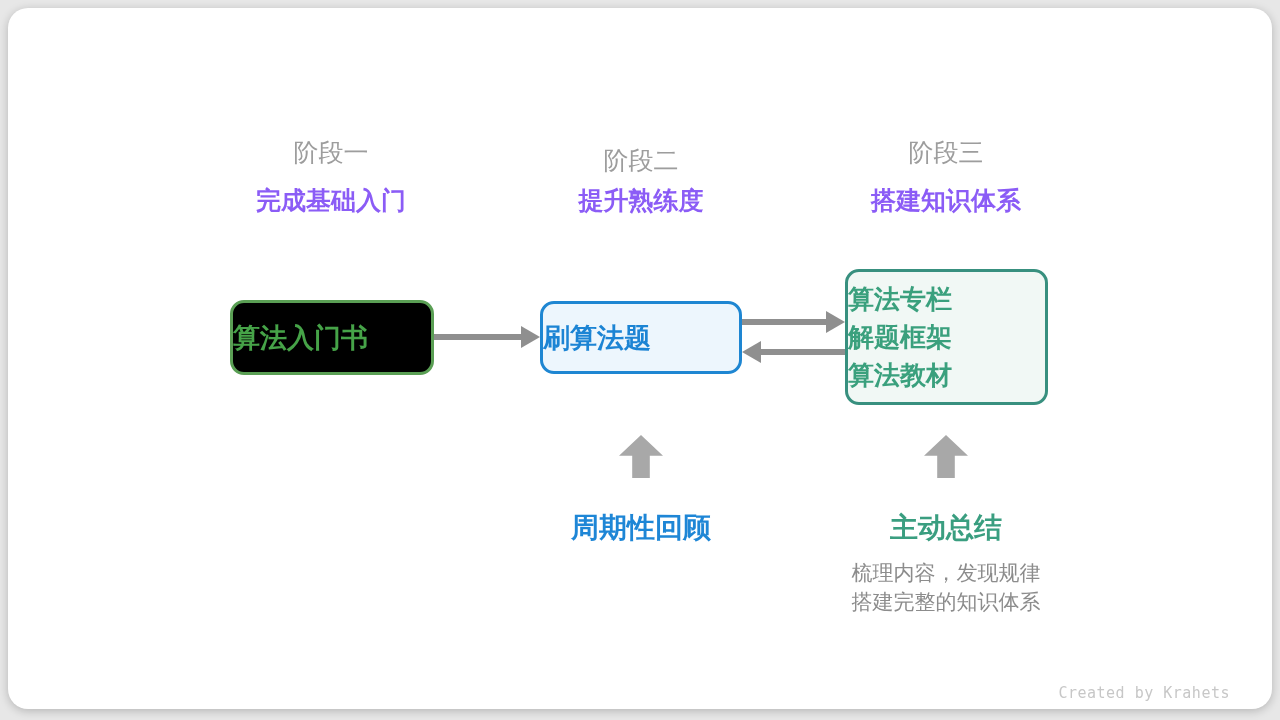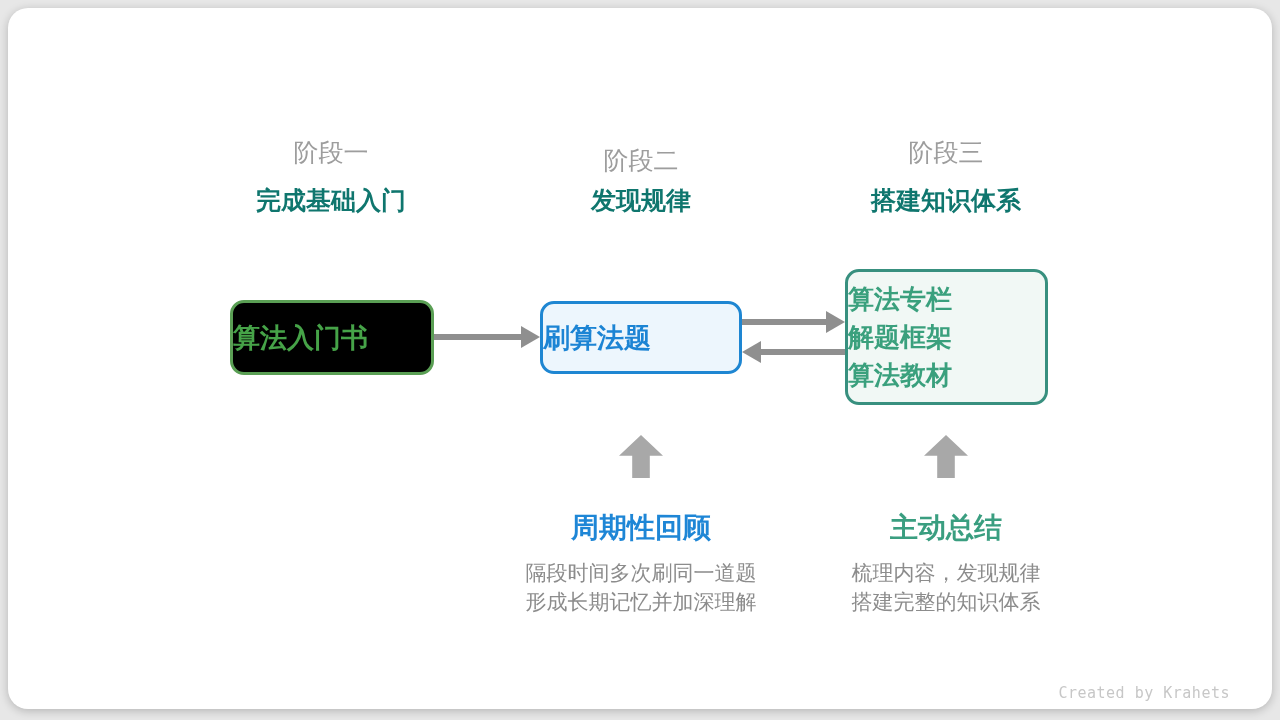--- a/index.html
+++ b/index.html
@@ -14,21 +14,21 @@
     position:absolute;left:8px;top:8px;right:8px;bottom:11px;
     background:#ffffff;border-radius:20px;
     box-shadow:0 2px 10px rgba(0,0,0,0.22);
   }
   .stage-label{
     position:absolute;width:300px;text-align:center;
     font-size:25px;color:#9d9d9d;
   }
   .stage-title{
     position:absolute;width:300px;text-align:center;
-    font-size:25px;font-weight:bold;color:#0f766e;
+    font-size:25px;font-weight:bold;color:#8b5cf6;
   }
   .node{
     position:absolute;display:flex;flex-direction:column;
     align-items:flex-start;justify-content:center;
     border:3px solid;border-radius:14px;
     font-weight:bold;box-sizing:border-box;
   }
   .node-single{font-size:27px;}
   .node-multi{font-size:26px;line-height:38px;}
   .arrow-h{
@@ -68,21 +68,21 @@
 </head>
 <body>
 
 <div id="screen">
   <div class="card">
 
     <div class="stage-label" style="left:173px;top:128px">阶段一</div>
     <div class="stage-title" style="left:173px;top:176px">完成基础入门</div>
 
     <div class="stage-label" style="left:483px;top:136px">阶段二</div>
-    <div class="stage-title" style="left:483px;top:176px">发现规律</div>
+    <div class="stage-title" style="left:483px;top:176px">提升熟练度</div>
 
     <div class="stage-label" style="left:788px;top:128px">阶段三</div>
     <div class="stage-title" style="left:788px;top:176px">搭建知识体系</div>
 
     <div class="node node-single" style="left: 222px; top: 292px; width: 204px; height: 75px; border-color: rgb(90, 159, 84); color: rgb(70, 163, 72); background-color: #000000;">
       <span>算法入门书</span>
     </div>
 
     <div class="node node-single" style="left: 532px; top: 293px; width: 202px; height: 73px; border-color: rgb(30, 134, 210); color: rgb(28, 132, 212); background-color: rgb(237, 246, 253);">
       <span>刷算法题</span>
@@ -106,24 +106,20 @@
 
     <div class="arrow-h" style="left:734px;top:333px;width:103px">
       <div class="arrow-head-left" style="border-right-color: rgb(143, 143, 143);"></div>
       <div class="arrow-line" style="background-color: rgb(143, 143, 143);"></div>
     </div>
 
     <div class="up-arrow" style="left: 611px; top: 427px; background-color: rgb(168, 168, 168);"></div>
     <div class="up-arrow" style="left: 916px; top: 427px; background-color: rgb(168, 168, 168);"></div>
 
     <div class="ann-title" style="left: 483px; top: 501px; color: rgb(30, 134, 214);">周期性回顾</div>
-    <div class="ann-desc" style="left:463px;top:550px">
-      <div>隔段时间多次刷同一道题</div>
-      <div>形成长期记忆并加深理解</div>
-    </div>
 
     <div class="ann-title" style="left: 788px; top: 501px; color: rgb(58, 158, 128);">主动总结</div>
     <div class="ann-desc" style="left:768px;top:550px">
       <div>梳理内容，发现规律</div>
       <div>搭建完整的知识体系</div>
     </div>
 
     <div class="credit">Created by Krahets</div>
 
   </div>

